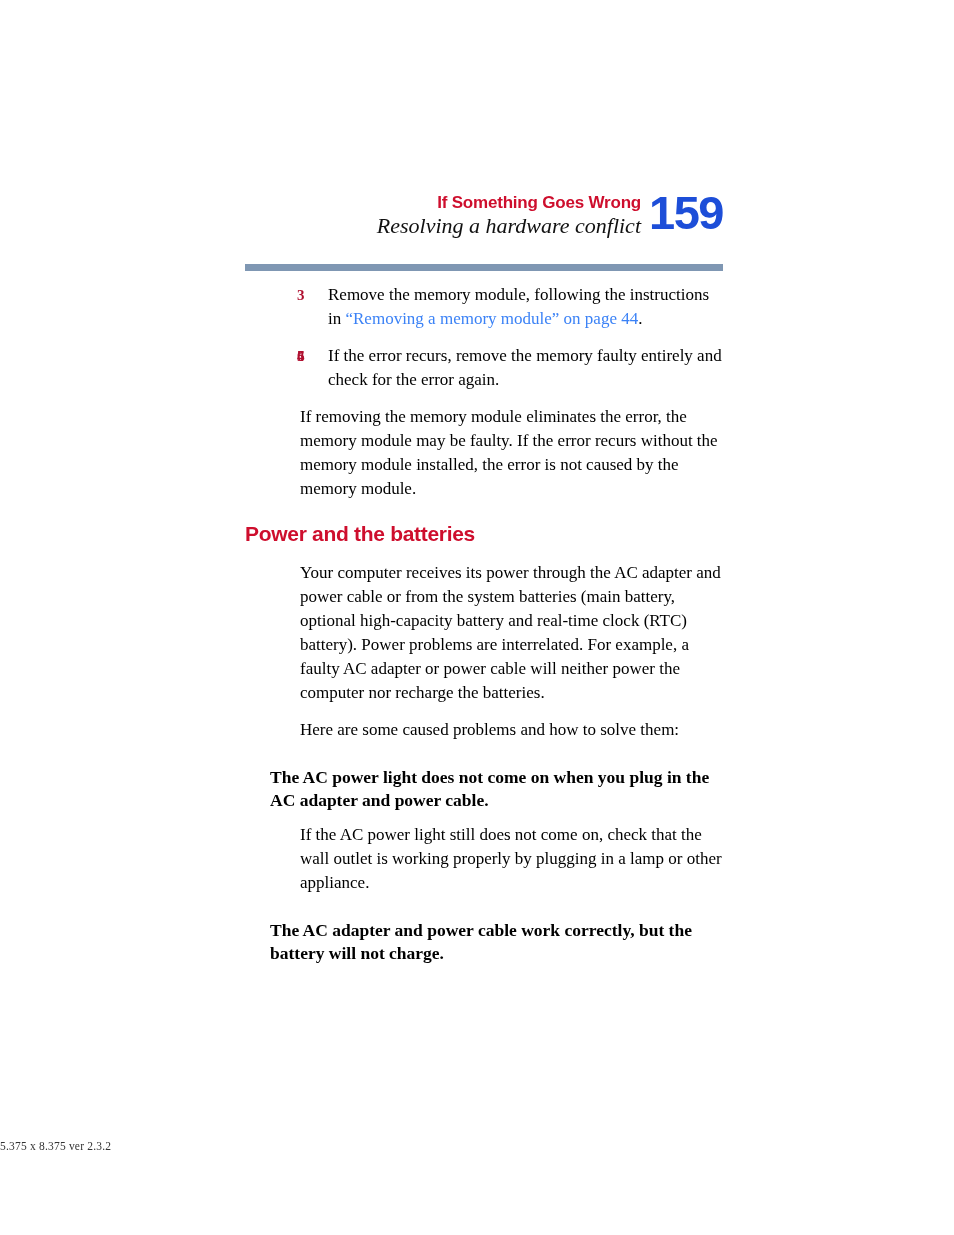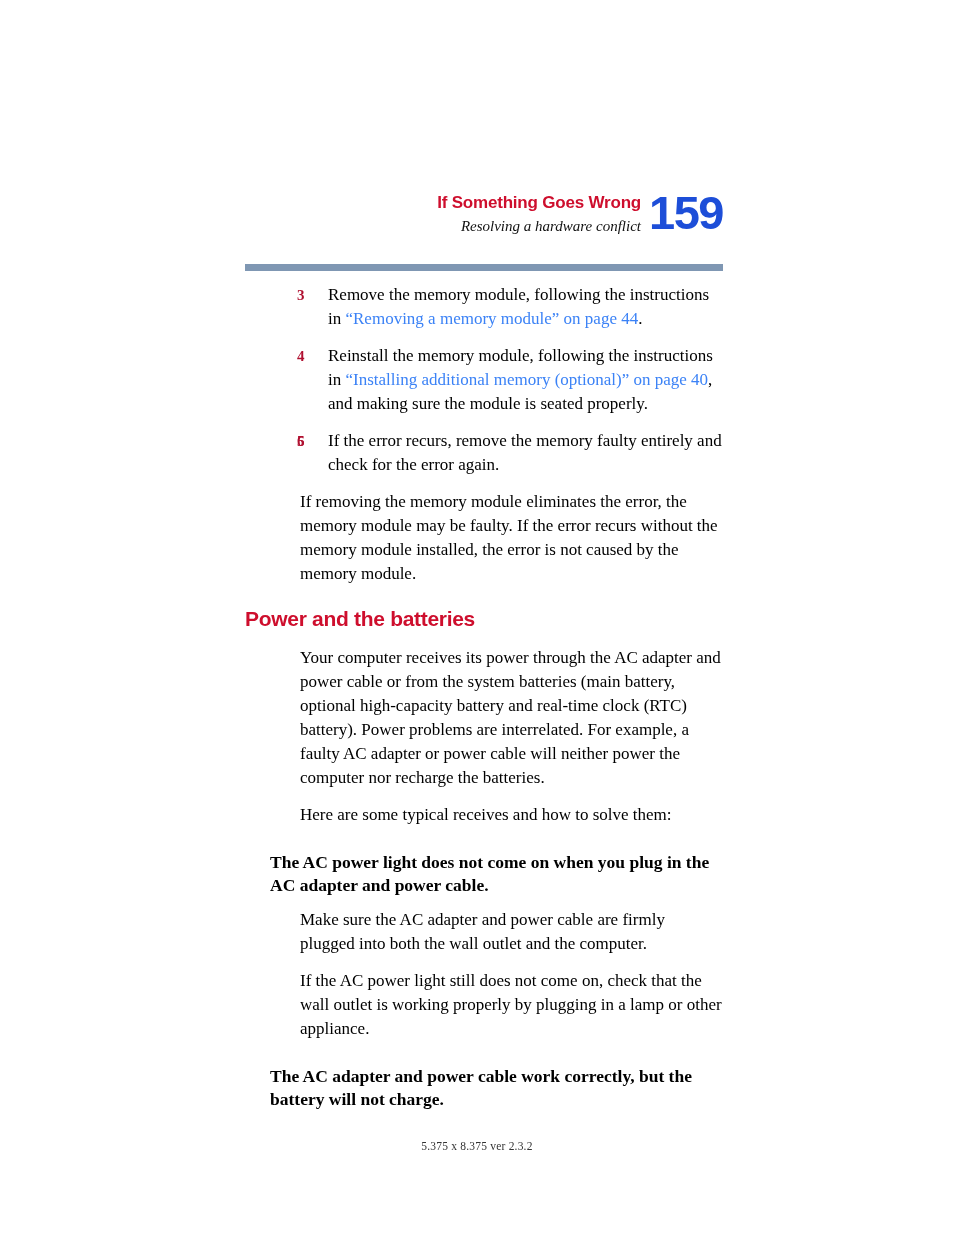--- a/index.html
+++ b/index.html
@@ -41,21 +41,21 @@
     font-weight: bold;
     font-size: 17px;
     letter-spacing: -0.2px;
     color: #CE0E2D;
     line-height: 20px;
     white-space: nowrap;
   }
   .header-section {
     font-family: "Liberation Serif", "DejaVu Serif", serif;
     font-style: italic;
-    font-size: 15px;
+    font-size: 22px;
     color: #111111;
     line-height: 22px;
     margin-top: 2px;
     white-space: nowrap;
   }
   .page-number {
     position: absolute;
     right: 0;
     top: -6px;
     font-family: "Liberation Sans", "DejaVu Sans", sans-serif;
@@ -147,21 +147,21 @@
     margin-top: 24px;
     margin-bottom: 11px;
   }
 
   
   .footer {
     position: absolute;
     left: 0;
     top: 1140px;
     width: 954px;
-    text-align: center;
+    text-align: left;
     font-family: "Liberation Serif", "DejaVu Serif", serif;
     font-size: 11.5px;
     color: #333333;
     letter-spacing: 0.2px;
   }
 </style>
 </head>
 <body>
 
 <div class="page">
@@ -177,42 +177,40 @@
 
   <div class="content">
 
     <div class="step">
       <div class="step-num">3</div>
       <div class="step-text"><span>Remove the memory module, following the instructions in </span><span class="link">“Removing a memory module” on page 44</span><span>.</span></div>
     </div>
 
     <div class="step">
       <div class="step-num">4</div>
-      <div class="step-text"><span>Reinstall the memory module, following the instructions in </span><span class="link">“Installing additional memory (optional)” on page 40</span><span>, and making sure the module is seated properly.</span></div>
     </div>
 
     <div class="step">
       <div class="step-num">5</div>
     </div>
 
     <div class="step">
       <div class="step-num">6</div>
       <div class="step-text">If the error recurs, remove the memory faulty entirely and check for the error again.</div>
     </div>
 
     <div class="para-indent">If removing the memory module eliminates the error, the memory module may be faulty. If the error recurs without the memory module installed, the error is not caused by the memory module.</div>
 
     <div class="section-heading">Power and the batteries</div>
 
     <div class="para-indent">Your computer receives its power through the AC adapter and power cable or from the system batteries (main battery, optional high-capacity battery and real-time clock (RTC) battery). Power problems are interrelated. For example, a faulty AC adapter or power cable will neither power the computer nor recharge the batteries.</div>
 
-    <div class="para-indent">Here are some typical receives and how to solve them:</div>
+    <div class="para-indent">Here are some caused problems and how to solve them:</div>
 
     <div class="subheading">The AC power light does not come on when you plug in the AC adapter and power cable.</div>
-    <div class="para-indent">Make sure the AC adapter and power cable are firmly plugged into both the wall outlet and the computer.</div>
     <div class="para-indent">If the AC power light still does not come on, check that the wall outlet is working properly by plugging in a lamp or other appliance.</div>
 
     <div class="subheading">The AC adapter and power cable work correctly, but the battery will not charge.</div>
 
   </div>
 
   <div class="footer">5.375 x 8.375 ver 2.3.2</div>
 
 </div>
 

